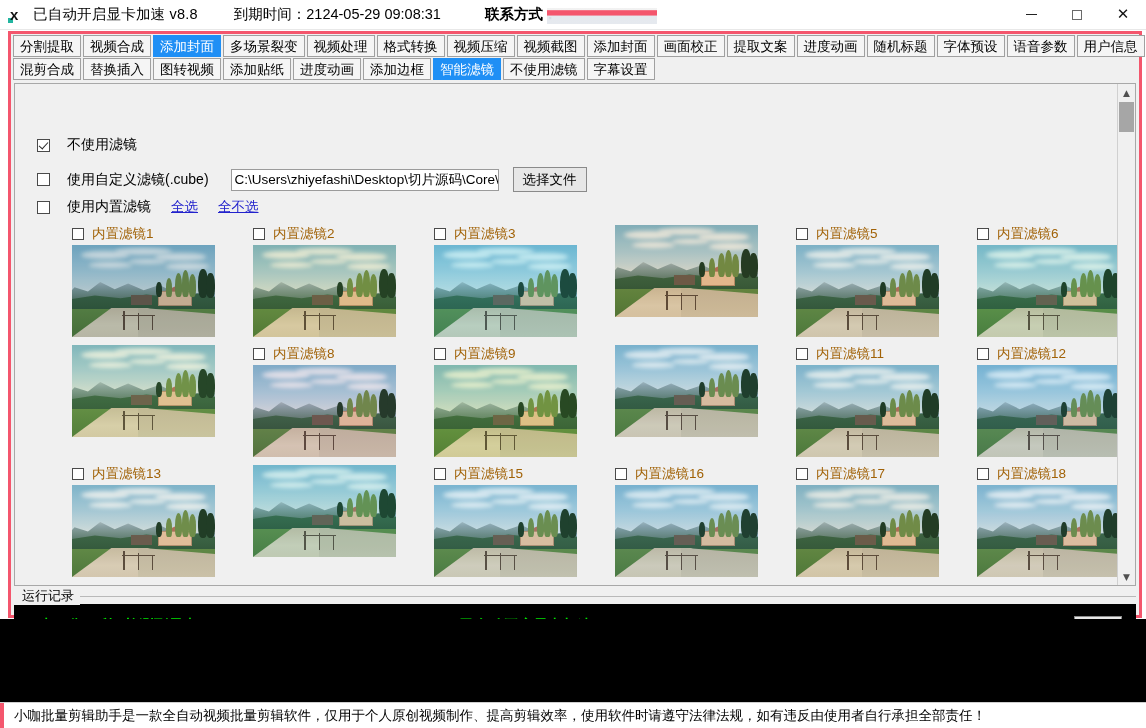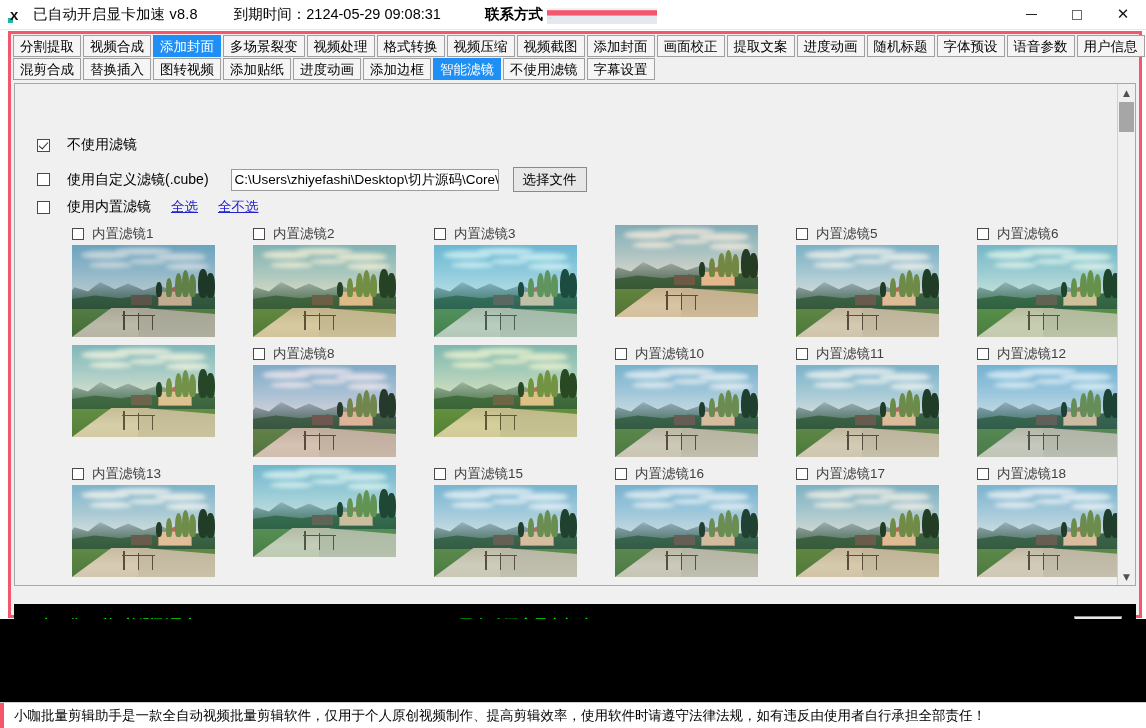--- a/index.html
+++ b/index.html
@@ -145,21 +145,21 @@
     position: relative; width: 1104px;
     padding-left: 16px; padding-top: 0px;
     display: grid;
     grid-template-columns: repeat(6, 176px);
     column-gap: 5px;
     row-gap: 0px;
   }
   .cell { width: 176px; height: 120px; position: relative; }
   .cell-head { display: flex; align-items: center; height: 20px; padding-left: 41px; }
   .cell-head .cb { width: 12px; height: 12px; }
-  .cell-label { font-size: 13.5px; color: #404040; margin-left: 8px; white-space: nowrap; }
+  .cell-label { font-size: 13.5px; color: #a16207; margin-left: 8px; white-space: nowrap; }
   .thumb {
     width: 143px; height: 92px; margin-left: 41px; margin-top: 1px;
     position: relative; overflow: hidden; background: #8fa9b8;
   }
 
   
   .ph-sky {
     position: absolute; left: 0; top: 0; width: 100%; height: 52%;
   }
   .ph-cloud {
@@ -646,20 +646,24 @@
               <div class="ph-tree" style="left: 59%; top: 40%; width: 4%; height: 16%;"></div>
               <div class="ph-post" style="left: 36%; top: 72%; height: 20%;"></div>
               <div class="ph-post" style="left: 46%; top: 74%; height: 18%;"></div>
               <div class="ph-post" style="left: 56%; top: 76%; height: 16%;"></div>
               <div class="ph-rail" style="left: 35%; top: 76%; width: 23%;"></div>
               <div class="ph-tint" style="background: rgba(215, 175, 195, 0.28);"></div>
               <div class="ph-tint2" style="background: rgba(90, 50, 80, 0.12);"></div>
             </div>
           </div>
           <div class="cell">
+            <div class="cell-head">
+              <span class="cb"></span>
+              <span class="cell-label">内置滤镜9</span>
+            </div>
             <div class="thumb">
               <div class="ph-sky" style="background: linear-gradient(rgb(127, 184, 212) 0%, rgb(169, 207, 224) 55%, rgb(214, 227, 230) 100%);"></div>
               <div class="ph-cloud" style="left: 6%; top: 6%; width: 34%; height: 9%;"></div>
               <div class="ph-cloud" style="left: 30%; top: 3%; width: 40%; height: 8%;"></div>
               <div class="ph-cloud" style="left: 58%; top: 9%; width: 36%; height: 8%;"></div>
               <div class="ph-cloud" style="left: 12%; top: 18%; width: 30%; height: 7%;"></div>
               <div class="ph-cloud" style="left: 66%; top: 20%; width: 30%; height: 7%;"></div>
               <div class="ph-cloud" style="left: 40%; top: 15%; width: 26%; height: 6%;"></div>
               <div class="ph-mtn"></div>
               <div class="ph-hill"></div>
@@ -678,24 +682,20 @@
               <div class="ph-tree" style="left: 59%; top: 40%; width: 4%; height: 16%;"></div>
               <div class="ph-post" style="left: 36%; top: 72%; height: 20%;"></div>
               <div class="ph-post" style="left: 46%; top: 74%; height: 18%;"></div>
               <div class="ph-post" style="left: 56%; top: 76%; height: 16%;"></div>
               <div class="ph-rail" style="left: 35%; top: 76%; width: 23%;"></div>
               <div class="ph-tint" style="background: rgba(215, 225, 110, 0.32);"></div>
               <div class="ph-tint2" style="background: rgba(70, 110, 30, 0.2);"></div>
             </div>
           </div>
           <div class="cell">
-            <div class="cell-head">
-              <span class="cb"></span>
-              <span class="cell-label">内置滤镜10</span>
-            </div>
             <div class="thumb">
               <div class="ph-sky" style="background: linear-gradient(rgb(127, 184, 212) 0%, rgb(169, 207, 224) 55%, rgb(214, 227, 230) 100%);"></div>
               <div class="ph-cloud" style="left: 6%; top: 6%; width: 34%; height: 9%;"></div>
               <div class="ph-cloud" style="left: 30%; top: 3%; width: 40%; height: 8%;"></div>
               <div class="ph-cloud" style="left: 58%; top: 9%; width: 36%; height: 8%;"></div>
               <div class="ph-cloud" style="left: 12%; top: 18%; width: 30%; height: 7%;"></div>
               <div class="ph-cloud" style="left: 66%; top: 20%; width: 30%; height: 7%;"></div>
               <div class="ph-cloud" style="left: 40%; top: 15%; width: 26%; height: 6%;"></div>
               <div class="ph-mtn"></div>
               <div class="ph-hill"></div>
@@ -1037,20 +1037,24 @@
         </div>
     </div>
 
     <div id="vscroll">
       <div class="sb-arrow" id="sb-up">▲</div>
       <div id="sb-thumb"></div>
       <div class="sb-arrow" id="sb-down">▼</div>
     </div>
   </div>
 
+  <div id="log-header">
+    <span class="title">运行记录</span>
+    <span class="rule"></span>
+  </div>
 
   <div id="log-box">
     <div id="log-line">18时55分19秒  检测到显卡 NVIDIA GeForce GTX 1060 3GB 已自动开启显卡加速</div>
     <div id="clear-btn">清空</div>
   </div>
 </div>
 
 <div id="black-area"></div>
 
 <div id="footer">

